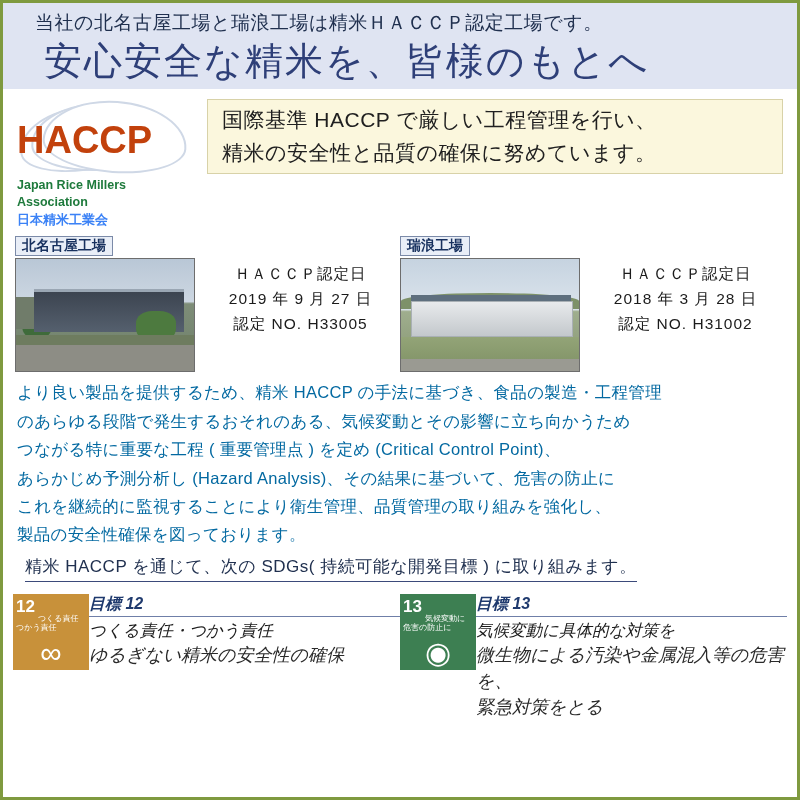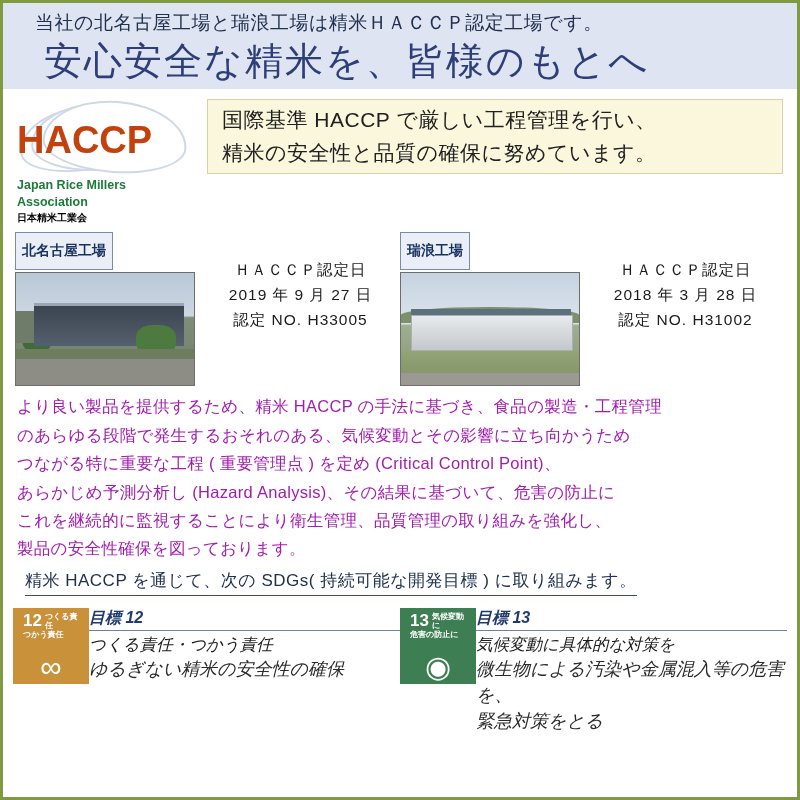--- a/index.html
+++ b/index.html
@@ -77,22 +77,22 @@
     letter-spacing: 0px;
     font-family: "Liberation Sans", sans-serif;
   }
   .logo-caption {
     font-size: 12.5px;
     font-weight: bold;
     color: #1e7a3c;
     line-height: 1.35;
   }
   .logo-caption .jp {
-    color: #000000;
-    font-size: 10px;
+    color: #3b82f6;
+    font-size: 13px;
   }
   .haccp-message {
     flex: 1;
     margin-left: 10px;
     background: #fbf7dd;
     border: 1px solid #d8d2a8;
     padding: 4px 14px;
     font-size: 21px;
     color: #202020;
     line-height: 1.55;
@@ -112,21 +112,21 @@
   .factory-photo-wrap {
     width: 180px;
     flex: 0 0 180px;
   }
   .factory-label {
     display: inline-block;
     background: #e9eef7;
     border: 1px solid #7b8aa8;
     font-size: 14px;
     color: #17305e;
-    padding: 9px 6px;
+    padding: 0 6px;
     margin-bottom: 2px;
     font-weight: bold;
   }
   .photo {
     width: 178px;
     height: 112px;
     border: 1px solid #6d6d6d;
     position: relative;
     overflow: hidden;
   }
@@ -187,21 +187,21 @@
     font-size: 15.5px;
     color: #1b1b1b;
     line-height: 1.6;
     letter-spacing: 1px;
     text-align: center;
   }
   
   .body-text {
     padding: 6px 14px 0 14px;
     font-size: 16.5px;
-    color: #a21caf;
+    color: #0369a1;
     line-height: 1.72;
     letter-spacing: 0.3px;
   }
   
   .sdg-lead {
     margin: 6px 14px 10px 22px;
     padding-bottom: 3px;
     border-bottom: 1px solid #3b4a7a;
     font-size: 17px;
     color: #20304f;
@@ -216,36 +216,37 @@
     display: flex;
     flex: 1;
     align-items: flex-start;
   }
   .sdg-tile {
     width: 76px;
     height: 76px;
     flex: 0 0 76px;
     color: #ffffff;
     position: relative;
-    padding: 4px 10px;
+    padding: 4px 3px;
     box-sizing: border-box;
   }
   .sdg-tile.goal12 { background: #c8913a; }
   .sdg-tile.goal13 { background: #3d7f52; }
   .sdg-tile .num {
     font-size: 17px;
     font-weight: bold;
     line-height: 1;
     float: left;
     margin-right: 3px;
   }
   .sdg-tile .tiny {
     font-size: 8px;
     line-height: 1.15;
-    font-weight: bold;
+    font-weight: normal;
+    margin-top: 16px;
   }
   .sdg-tile .glyph {
     position: absolute;
     left: 0; right: 0; bottom: 2px;
     text-align: center;
     font-size: 30px;
     line-height: 1;
   }
   .sdg-body {
     flex: 1;

